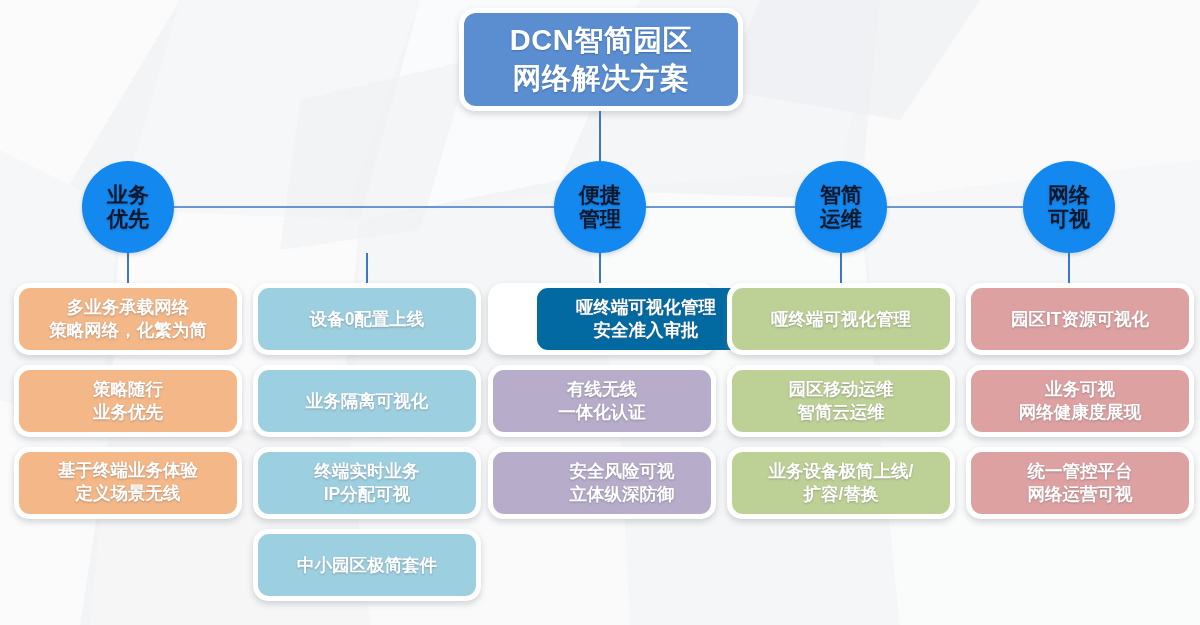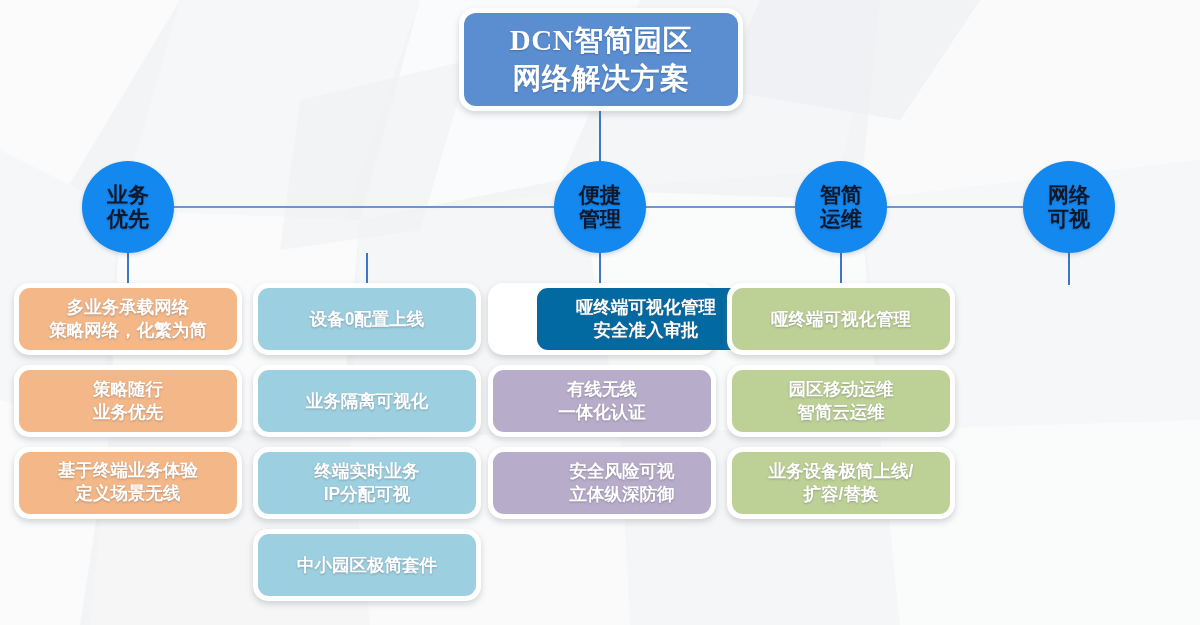--- a/index.html
+++ b/index.html
@@ -70,21 +70,20 @@
   }
   .title-text {
     color: #ffffff;
     font-size: 29px;
     font-weight: bold;
     line-height: 1.28;
     text-align: center;
     letter-spacing: 0.5px;
     text-shadow: 0 1px 2px rgba(40,70,110,0.45);
     white-space: pre-line;
-    font-family: Liberation Serif, serif;
   }
 
   
   .circle {
     position: absolute;
     width: 92px;
     height: 92px;
     border-radius: 50%;
     background: #1388ef;
     display: flex;
@@ -283,14 +282,33 @@
         </div>
       </div>
     <div class="card-frame">
         <div class="card-body" style="background: rgb(189, 208, 149);">
           <span class="card-text">业务设备极简上线/
 扩容/替换</span>
         </div>
       </div>
   </div>
 
+  <div class="col" style="left:966px;">
+    <div class="card-frame">
+        <div class="card-body" style="background: rgb(221, 161, 161);">
+          <span class="card-text">园区IT资源可视化</span>
+        </div>
+      </div>
+    <div class="card-frame">
+        <div class="card-body" style="background: rgb(221, 161, 161);">
+          <span class="card-text">业务可视
+网络健康度展现</span>
+        </div>
+      </div>
+    <div class="card-frame">
+        <div class="card-body" style="background: rgb(221, 161, 161);">
+          <span class="card-text">统一管控平台
+网络运营可视</span>
+        </div>
+      </div>
+  </div>
 
 </div>
 
 </body></html>

